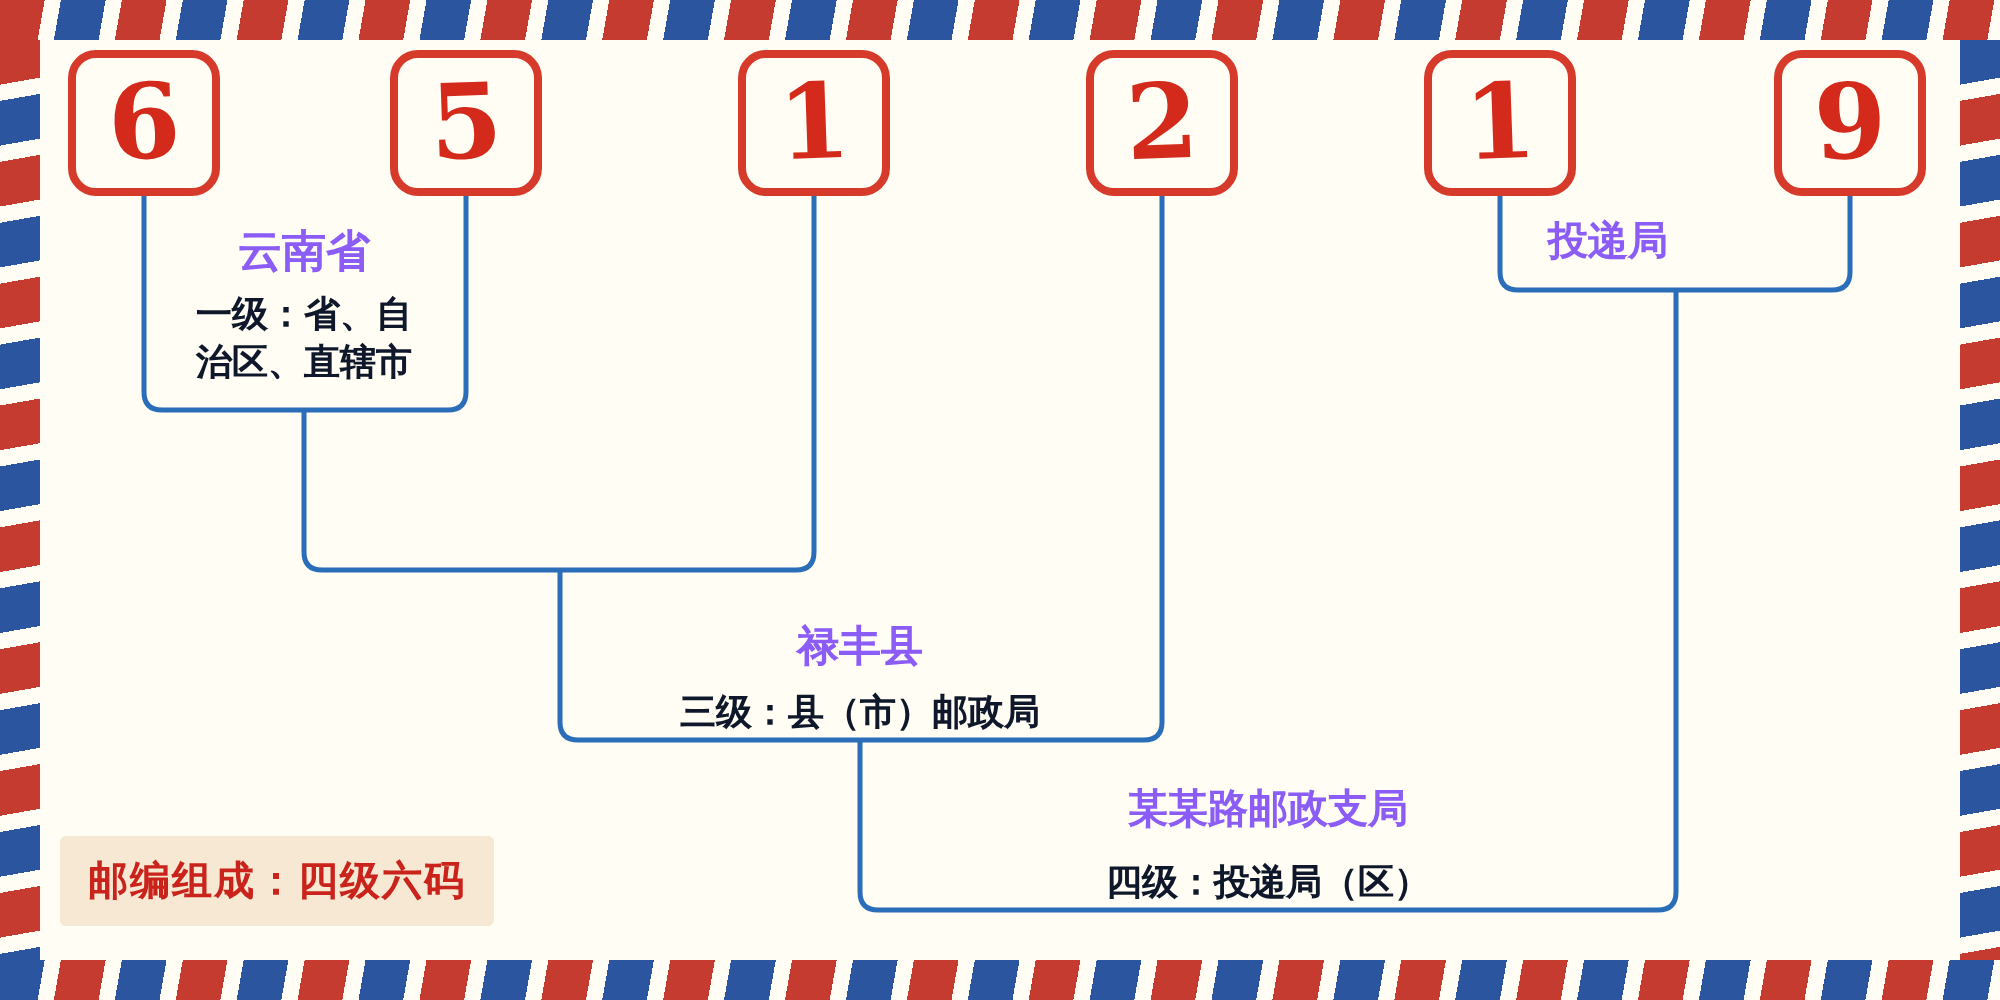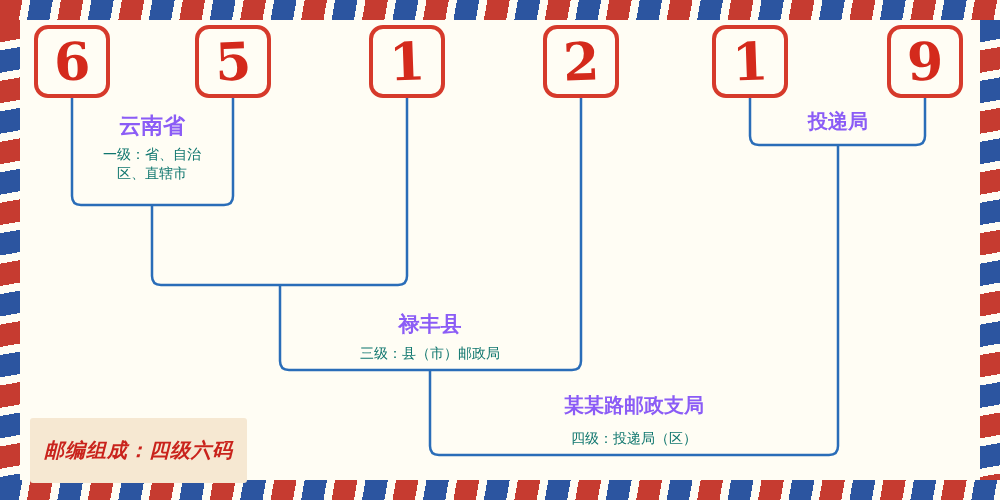--- a/index.html
+++ b/index.html
@@ -21,35 +21,35 @@
   .connectors path{fill:none;stroke:#2a6db8;stroke-width:2.5;}
 
   .digit-box{position:absolute;top:25px;width:76px;height:73px;box-sizing:border-box;
     border:4px solid #d63a2b;border-radius:14px;background:#fffdf4;
     display:flex;align-items:center;justify-content:center;z-index:2;}
   .digit{font-family:"DejaVu Serif",serif;font-weight:700;font-size:52px;color:#d42a1c;
     transform:rotate(-2deg);line-height:1;}
 
   .label{position:absolute;text-align:center;z-index:2;}
   .label .name{color:#8b5cf6;font-weight:700;font-size:21px;line-height:1.3;}
-  .label .desc{color:#0f766e;font-weight:400;font-size:14px;line-height:1.38;}
+  .label .desc{color:#0f172a;font-weight:700;font-size:18px;line-height:1.38;}
   .lbl1{left:82px;top:112px;width:140px;}
   .lbl1 .name{font-size:22px;margin-bottom:4px;}
   .lbl1 .desc{max-width:122px;margin:0 auto;}
   .lbl2{left:150px;top:226px;width:260px;}
   .lbl2 .name{font-size:20px;margin-bottom:5px;}
   .lbl3{left:300px;top:310px;width:260px;}
   .lbl3 .name{margin-bottom:7px;}
   .lbl4{left:484px;top:392px;width:300px;}
   .lbl4 .name{font-size:20px;margin-bottom:11px;}
-  .lbl5{left:763px;top:108px;width:150px;}
+  .lbl5{left:729px;top:108px;width:150px;}
   .lbl5 .name{font-size:20px;}
 
   .footer-box{position:absolute;left:30px;top:418px;background:#f6e8d2;border-radius:3px;
-    padding:19px 14px;z-index:2;font-style:italic;}
+    padding:9px 14px;z-index:2;}
   .footer-box span{color:#c9231c;font-weight:700;font-size:20px;letter-spacing:1px;}
 </style>
 </head>
 <body>
 
 <div class="canvas">
 
   <div class="edge edge-top"></div>
   <div class="edge edge-bottom"></div>
   <div class="edge edge-left"></div>

